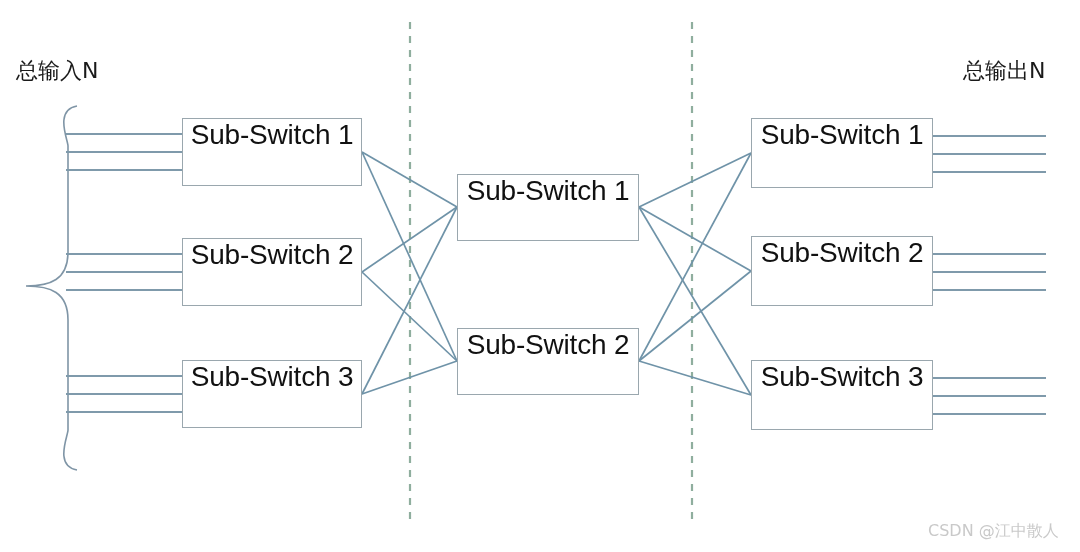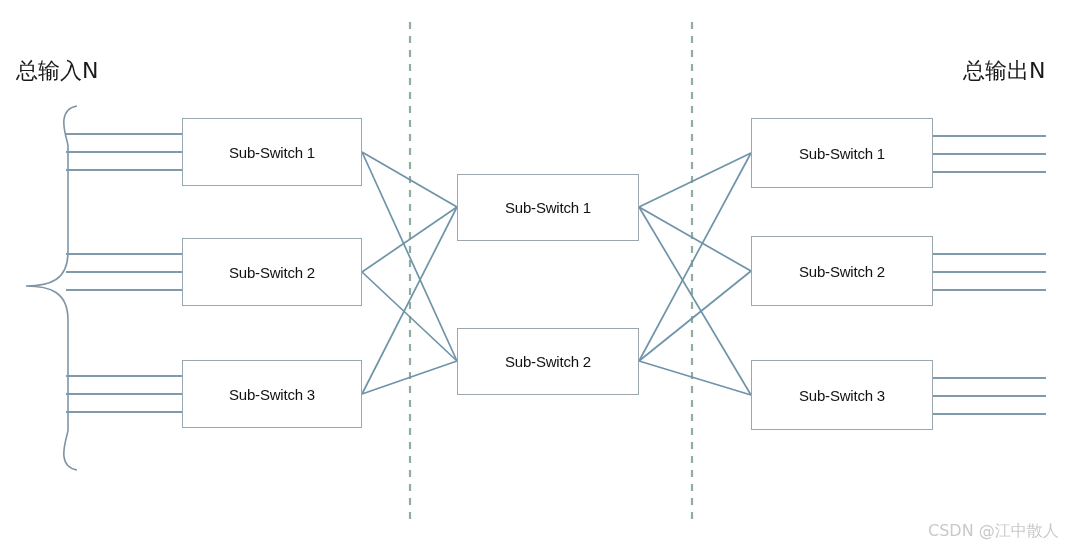--- a/index.html
+++ b/index.html
@@ -22,24 +22,24 @@
     width: 1080px;
     height: 552px;
     pointer-events: none;
   }
   .node-box {
     position: absolute;
     box-sizing: border-box;
     background: #ffffff;
     border: 1.3px solid #9aa7ae;
     display: flex;
-    align-items: center;
+    align-items: flex-start;
     justify-content: center;
     color: #111111;
-    font-size: 15px;
+    font-size: 28px;
     font-family: "Liberation Sans", sans-serif;
     letter-spacing: -0.2px;
     white-space: nowrap;
   }
   .stage-label {
     position: absolute;
     font-size: 22px;
     color: #1a1a1a;
     font-family: "DejaVu Sans", sans-serif;
     white-space: nowrap;

